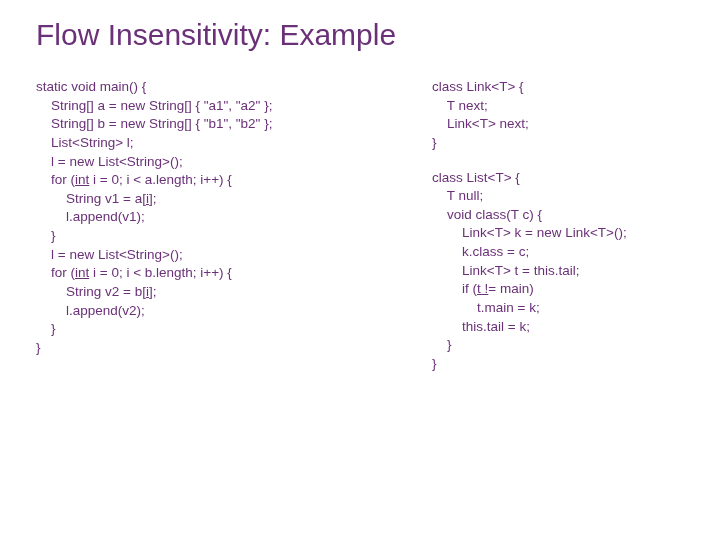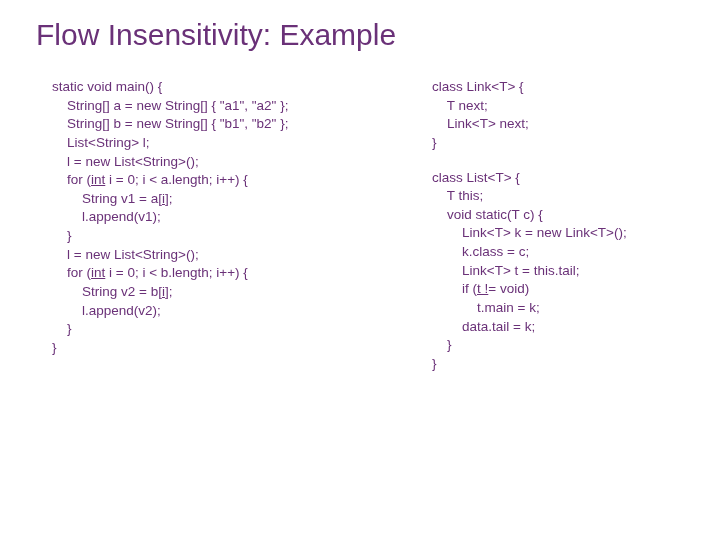--- a/index.html
+++ b/index.html
@@ -20,22 +20,21 @@
     box-sizing: border-box;
   }
   .title {
     font-size: 30px;
     font-weight: 400;
     margin: 0 0 26px 0;
     color: #6a3178;
   }
   .cols {
     display: flex;
-    gap: 20px;
-    margin-left: 16px;
+    gap: 36px;
   }
   .col-left {
     flex: 0 0 360px;
   }
   .col-right {
     flex: 1;
   }
   .code {
     font-family: "Helvetica Neue", Arial, sans-serif;
     font-size: 13.5px;
@@ -72,26 +71,26 @@
 <span>}</span></div>
     </div>
 
     <div class="col-right">
       <div class="code block"><span>class Link&lt;T&gt; {</span>
 <span>    T next;</span>
 <span>    Link&lt;T&gt; next;</span>
 <span>}</span></div>
 
       <div class="code"><span>class List&lt;T&gt; {</span>
-<span>    T this;</span>
-<span>    void static(T c) {</span>
+<span>    T null;</span>
+<span>    void class(T c) {</span>
 <span>        Link&lt;T&gt; k = new Link&lt;T&gt;();</span>
 <span>        k.class = c;</span>
 <span>        Link&lt;T&gt; t = this.tail;</span>
-<span>        if (</span><span class="hl">t !</span><span>= void)</span>
+<span>        if (</span><span class="hl">t !</span><span>= main)</span>
 <span>            t.main = k;</span>
-<span>        data.tail = k;</span>
+<span>        this.tail = k;</span>
 <span>    }</span>
 <span>}</span></div>
     </div>
 
   </div>
 </div>
 
 </body></html>

